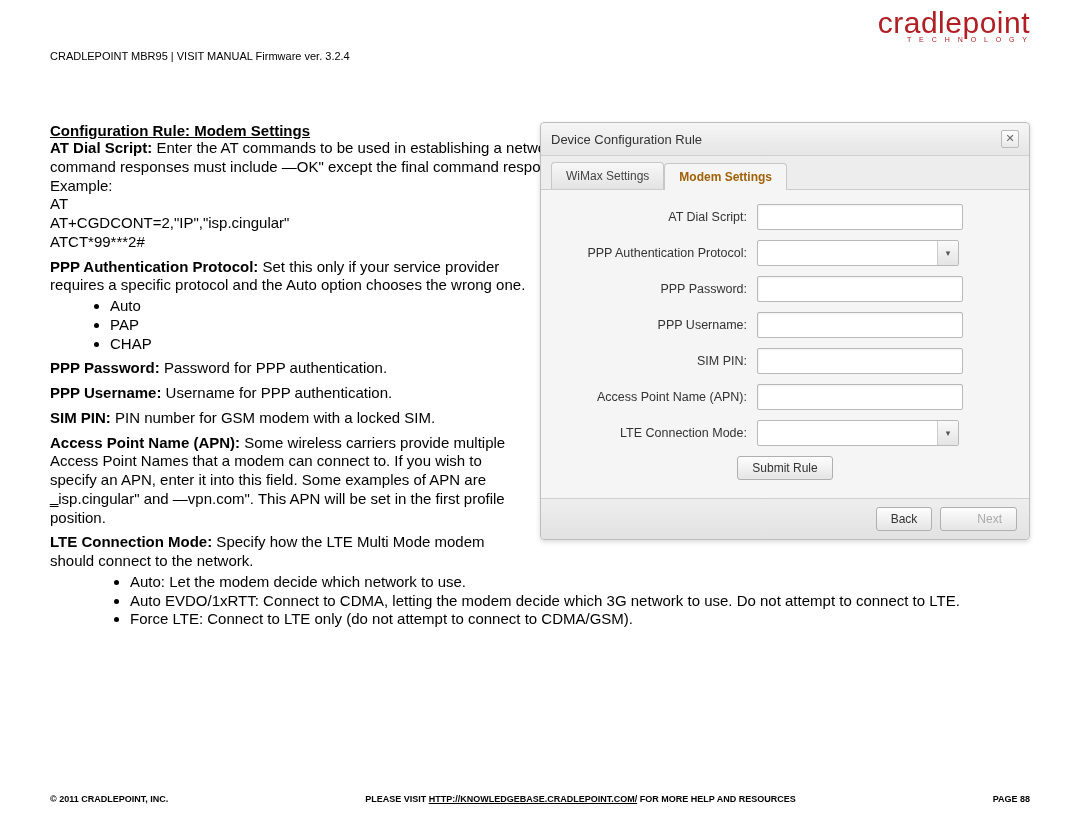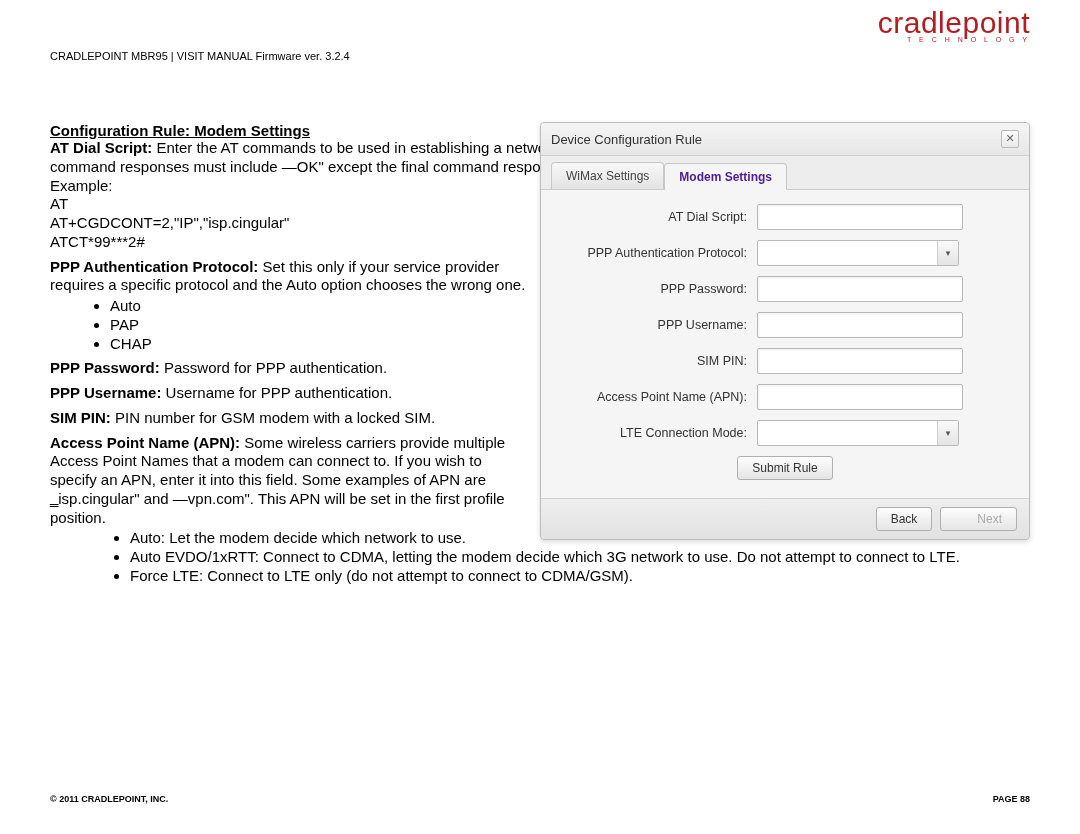--- a/index.html
+++ b/index.html
@@ -117,21 +117,21 @@
     background: linear-gradient(#f8f8f8,#e3e3e3);
     border: 1px solid #c7c7c7;
     border-bottom: none;
     border-radius: 4px 4px 0 0;
     color: #444;
     font-size: 12px;
   }
   .tab.active {
     background: #f5f5f5;
     font-weight: bold;
-    color: #4c1d95;
+    color: #a16207;
     position: relative;
     top: 1px;
   }
   .form {
     background: #f5f5f5;
     padding: 14px 16px 18px 16px;
   }
   .row {
     display: flex;
     align-items: center;
@@ -257,20 +257,23 @@
       </div>
       <div class="body-text" style="margin-top:6px">
         <b>PPP Username:</b><span> Username for PPP authentication.</span>
       </div>
       <div class="body-text" style="margin-top:6px">
         <b>SIM PIN:</b><span> PIN number for GSM modem with a locked SIM.</span>
       </div>
       <div class="body-text" style="margin-top:6px">
         <b>Access Point Name (APN):</b><span> Some wireless carriers provide multiple Access Point Names that a modem can connect to. If you wish to specify an APN, enter it into this field. Some examples of APN are ‗isp.cingular" and ―vpn.com". This APN will be set in the first profile position.</span>
       </div>
+      <div class="body-text" style="margin-top:6px">
+        <b>LTE Connection Mode:</b><span> Specify how the LTE Multi Mode modem should connect to the network.</span>
+      </div>
     </div>
 
     <ul class="wide body-text">
       <li>Auto: Let the modem decide which network to use.</li>
       <li>Auto EVDO/1xRTT: Connect to CDMA, letting the modem decide which 3G network to use. Do not attempt to connect to LTE.</li>
       <li>Force LTE: Connect to LTE only (do not attempt to connect to CDMA/GSM).</li>
     </ul>
 
     <div class="dialog">
       <div class="dialog-title">
@@ -321,14 +324,17 @@
       <div class="dialog-footer">
         <span class="btn">Back</span>
         <span class="btn disabled">Next</span>
       </div>
     </div>
   </div>
 </div>
 
 <div class="page-footer">
   <span>© 2011 CRADLEPOINT, INC.</span>
+  <span>
+    <span>PLEASE VISIT </span><a>HTTP://KNOWLEDGEBASE.CRADLEPOINT.COM/</a><span> FOR MORE HELP AND RESOURCES</span>
+  </span>
   <span>PAGE 88</span>
 </div>
 
 </body></html>

